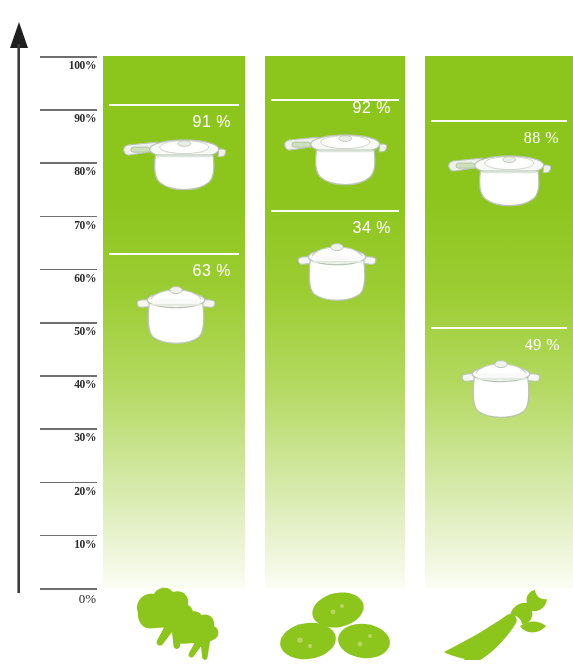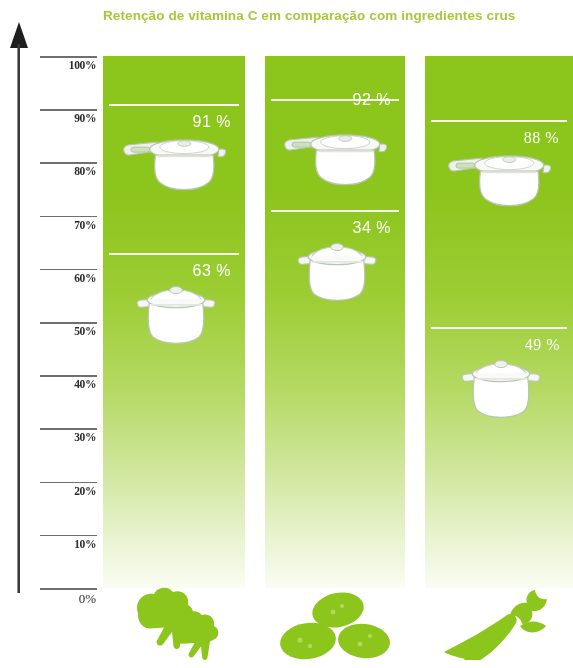--- a/index.html
+++ b/index.html
@@ -73,21 +73,20 @@
   .pot-icon{position:absolute;}
 
   
   .veg-icon{position:absolute;bottom:8px;}
 </style>
 </head>
 <body>
 
 <div id="chart-root">
 
-  <div id="chart-title">Retenção de vitamina C em comparação com ingredientes crus</div>
 
   <svg id="y-axis-arrow" viewBox="0 0 24 575">
     <polygon points="11,4 2,30 20,30" fill="#1f1f1f"></polygon>
     <rect x="9.4" y="26" width="2.6" height="549" fill="#3a3a3a"></rect>
   </svg>
 
   <div id="ticks">
       <div class="tick-row" style="top: 56px;">
         <div class="tick-line"></div>
         <div class="tick-label">100%</div>
@@ -159,21 +158,21 @@
               <path d="M22 30 l76,0 q5,40 -5,50 q-12,9 -33,9 q-21,0 -33,-9 q-10,-10 -5,-50 z" fill="#ffffff" stroke="#b9c4b4" stroke-width="1.8"></path>
               <ellipse cx="60" cy="27" rx="41" ry="11" fill="#f8faf7" stroke="#b9c4b4" stroke-width="1.8"></ellipse>
               <path d="M24 26 q10,-13 36,-13 q26,0 36,13" fill="#ffffff" stroke="#c6d0c0" stroke-width="1.5"></path>
               <ellipse cx="60" cy="13" rx="9" ry="5" fill="#eef2ee" stroke="#b9c4b4" stroke-width="1.4"></ellipse>
               <path d="M24 34 l72,0" stroke="#e2e8df" stroke-width="2.6" fill="none"></path>
             </g>
           </svg></div>
       </div>
       <div class="column" style="left: 265px; width: 140px;">
         <div class="marker-line" style="top: 42.56px; left: 6px; width: 128px;"></div>
-        <div class="marker-value" style="top: 35px; right: 14px;">92 %</div>
+        <div class="marker-value" style="top: 43px; right: 14px;">92 %</div>
         <div class="pot-icon" style="top: 70.56px; left: 14px;"><svg viewBox="0 0 150 86" style="width:108px;height:61.92px;">
             <g>
               <path d="M10 30 q-6,-9 4,-12 l40,-4 l2,12 l-40,6 q-4,0.6 -6,-2 z" fill="#eef2ee" stroke="#b9c4b4" stroke-width="1.6"></path>
               <rect x="18" y="21" width="26" height="7" rx="3.5" fill="#cfe0bf" stroke="#aebf9c" stroke-width="1.2"></rect>
               <ellipse cx="92" cy="24" rx="48" ry="13" fill="#f6f9f5" stroke="#b9c4b4" stroke-width="1.8"></ellipse>
               <ellipse cx="92" cy="21" rx="34" ry="9" fill="#ffffff" stroke="#c6d0c0" stroke-width="1.2"></ellipse>
               <ellipse cx="92" cy="16" rx="9" ry="4" fill="#e9eee7" stroke="#b9c4b4" stroke-width="1.2"></ellipse>
               <path d="M140 24 q12,-2 9,6 q-2,6 -10,4 z" fill="#eef2ee" stroke="#b9c4b4" stroke-width="1.4"></path>
               <path d="M52 32 l80,0 q4,30 -6,38 q-12,10 -34,10 q-22,0 -34,-10 q-10,-8 -6,-38 z" fill="#ffffff" stroke="#b9c4b4" stroke-width="1.8"></path>
               <path d="M54 34 l76,0" stroke="#dfe6dc" stroke-width="2.4" fill="none"></path>

